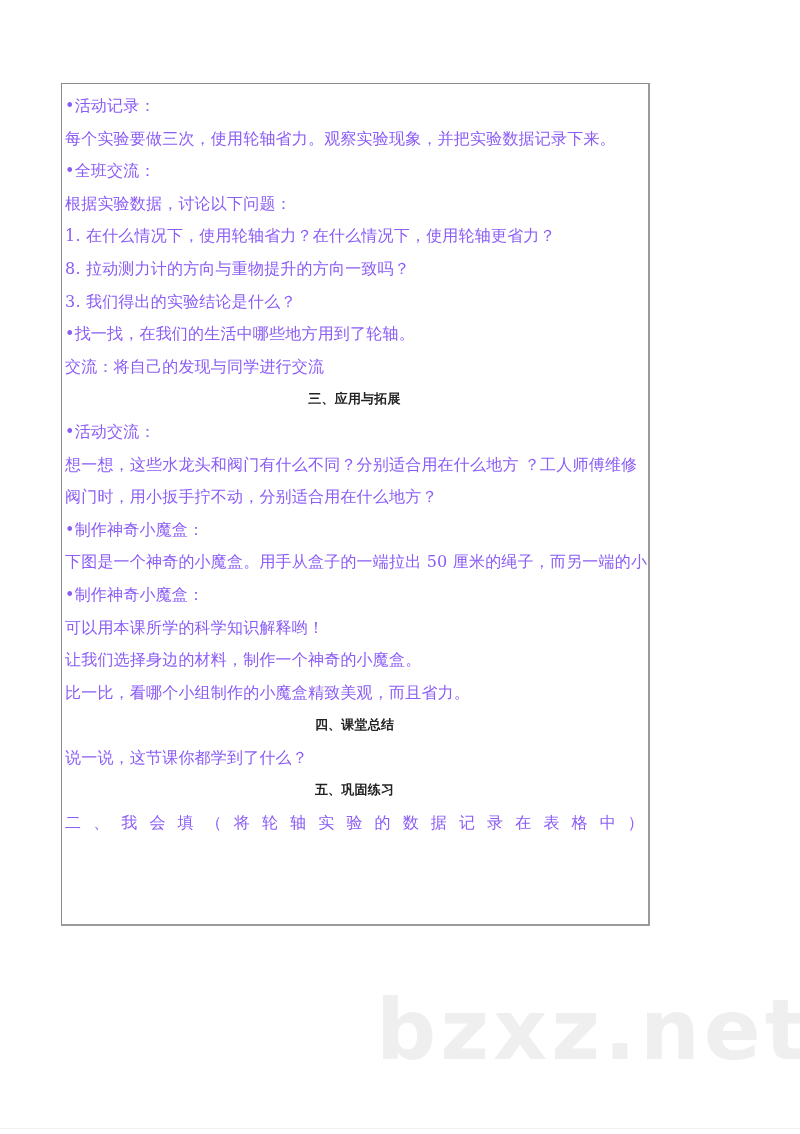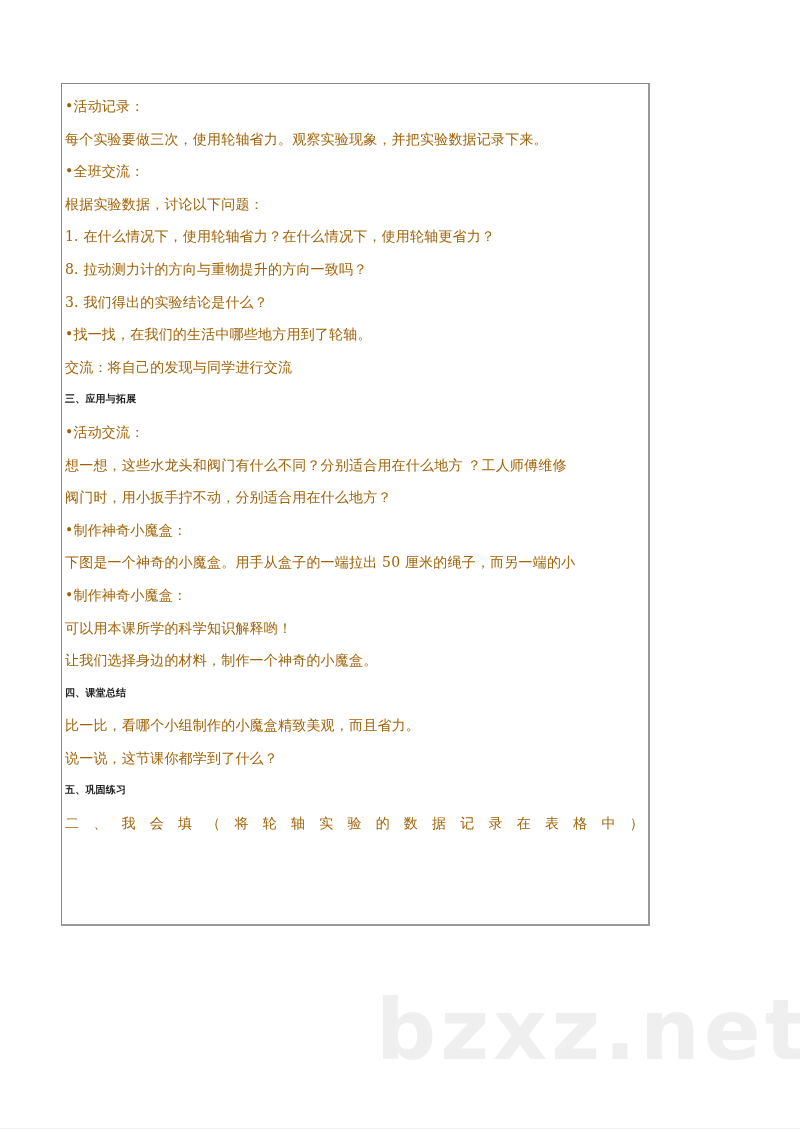--- a/index.html
+++ b/index.html
@@ -28,30 +28,31 @@
     }
     .content {
       position: absolute;
       left: 3px;
       top: 6px;
       right: 4px;
     }
     .line {
       height: 32.6px;
       line-height: 32.6px;
-      font-size: 14px;
+      font-size: 16px;
       white-space: nowrap;
       letter-spacing: 0.2px;
-      color: #a16207;
+      color: #8b5cf6;
     }
     .line.heading {
       font-family: "DejaVu Sans", "Liberation Sans", sans-serif;
       font-weight: bold;
       color: #222222;
-      font-size: 10px;
+      font-size: 13px;
+      text-align: center;
     }
     .line.justified {
       text-align: justify;
       text-align-last: justify;
       white-space: normal;
       overflow: hidden;
     }
     .watermark {
       position: absolute;
       left: 376px;
@@ -89,22 +90,22 @@
     <div class="line">交流：将自己的发现与同学进行交流</div>
     <div class="line heading">三、应用与拓展</div>
     <div class="line">•活动交流：</div>
     <div class="line">想一想，这些水龙头和阀门有什么不同？分别适合用在什么地方 ？工人师傅维修</div>
     <div class="line">阀门时，用小扳手拧不动，分别适合用在什么地方？</div>
     <div class="line">•制作神奇小魔盒：</div>
     <div class="line">下图是一个神奇的小魔盒。用手从盒子的一端拉出 50 厘米的绳子，而另一端的小</div>
     <div class="line">•制作神奇小魔盒：</div>
     <div class="line">可以用本课所学的科学知识解释哟！</div>
     <div class="line">让我们选择身边的材料，制作一个神奇的小魔盒。</div>
+    <div class="line">比一比，看哪个小组制作的小魔盒精致美观，而且省力。</div>
     <div class="line heading">四、课堂总结</div>
-    <div class="line">比一比，看哪个小组制作的小魔盒精致美观，而且省力。</div>
     <div class="line">说一说，这节课你都学到了什么？</div>
     <div class="line heading">五、巩固练习</div>
     <div class="line justified">二 、 我 会 填 （ 将 轮 轴 实 验 的 数 据 记 录 在 表 格 中 ）</div>
   </div>
 </div>
 
 <div class="watermark">bzxz.net</div>
 <div class="bottom-rule"></div>
 
 </body></html>

